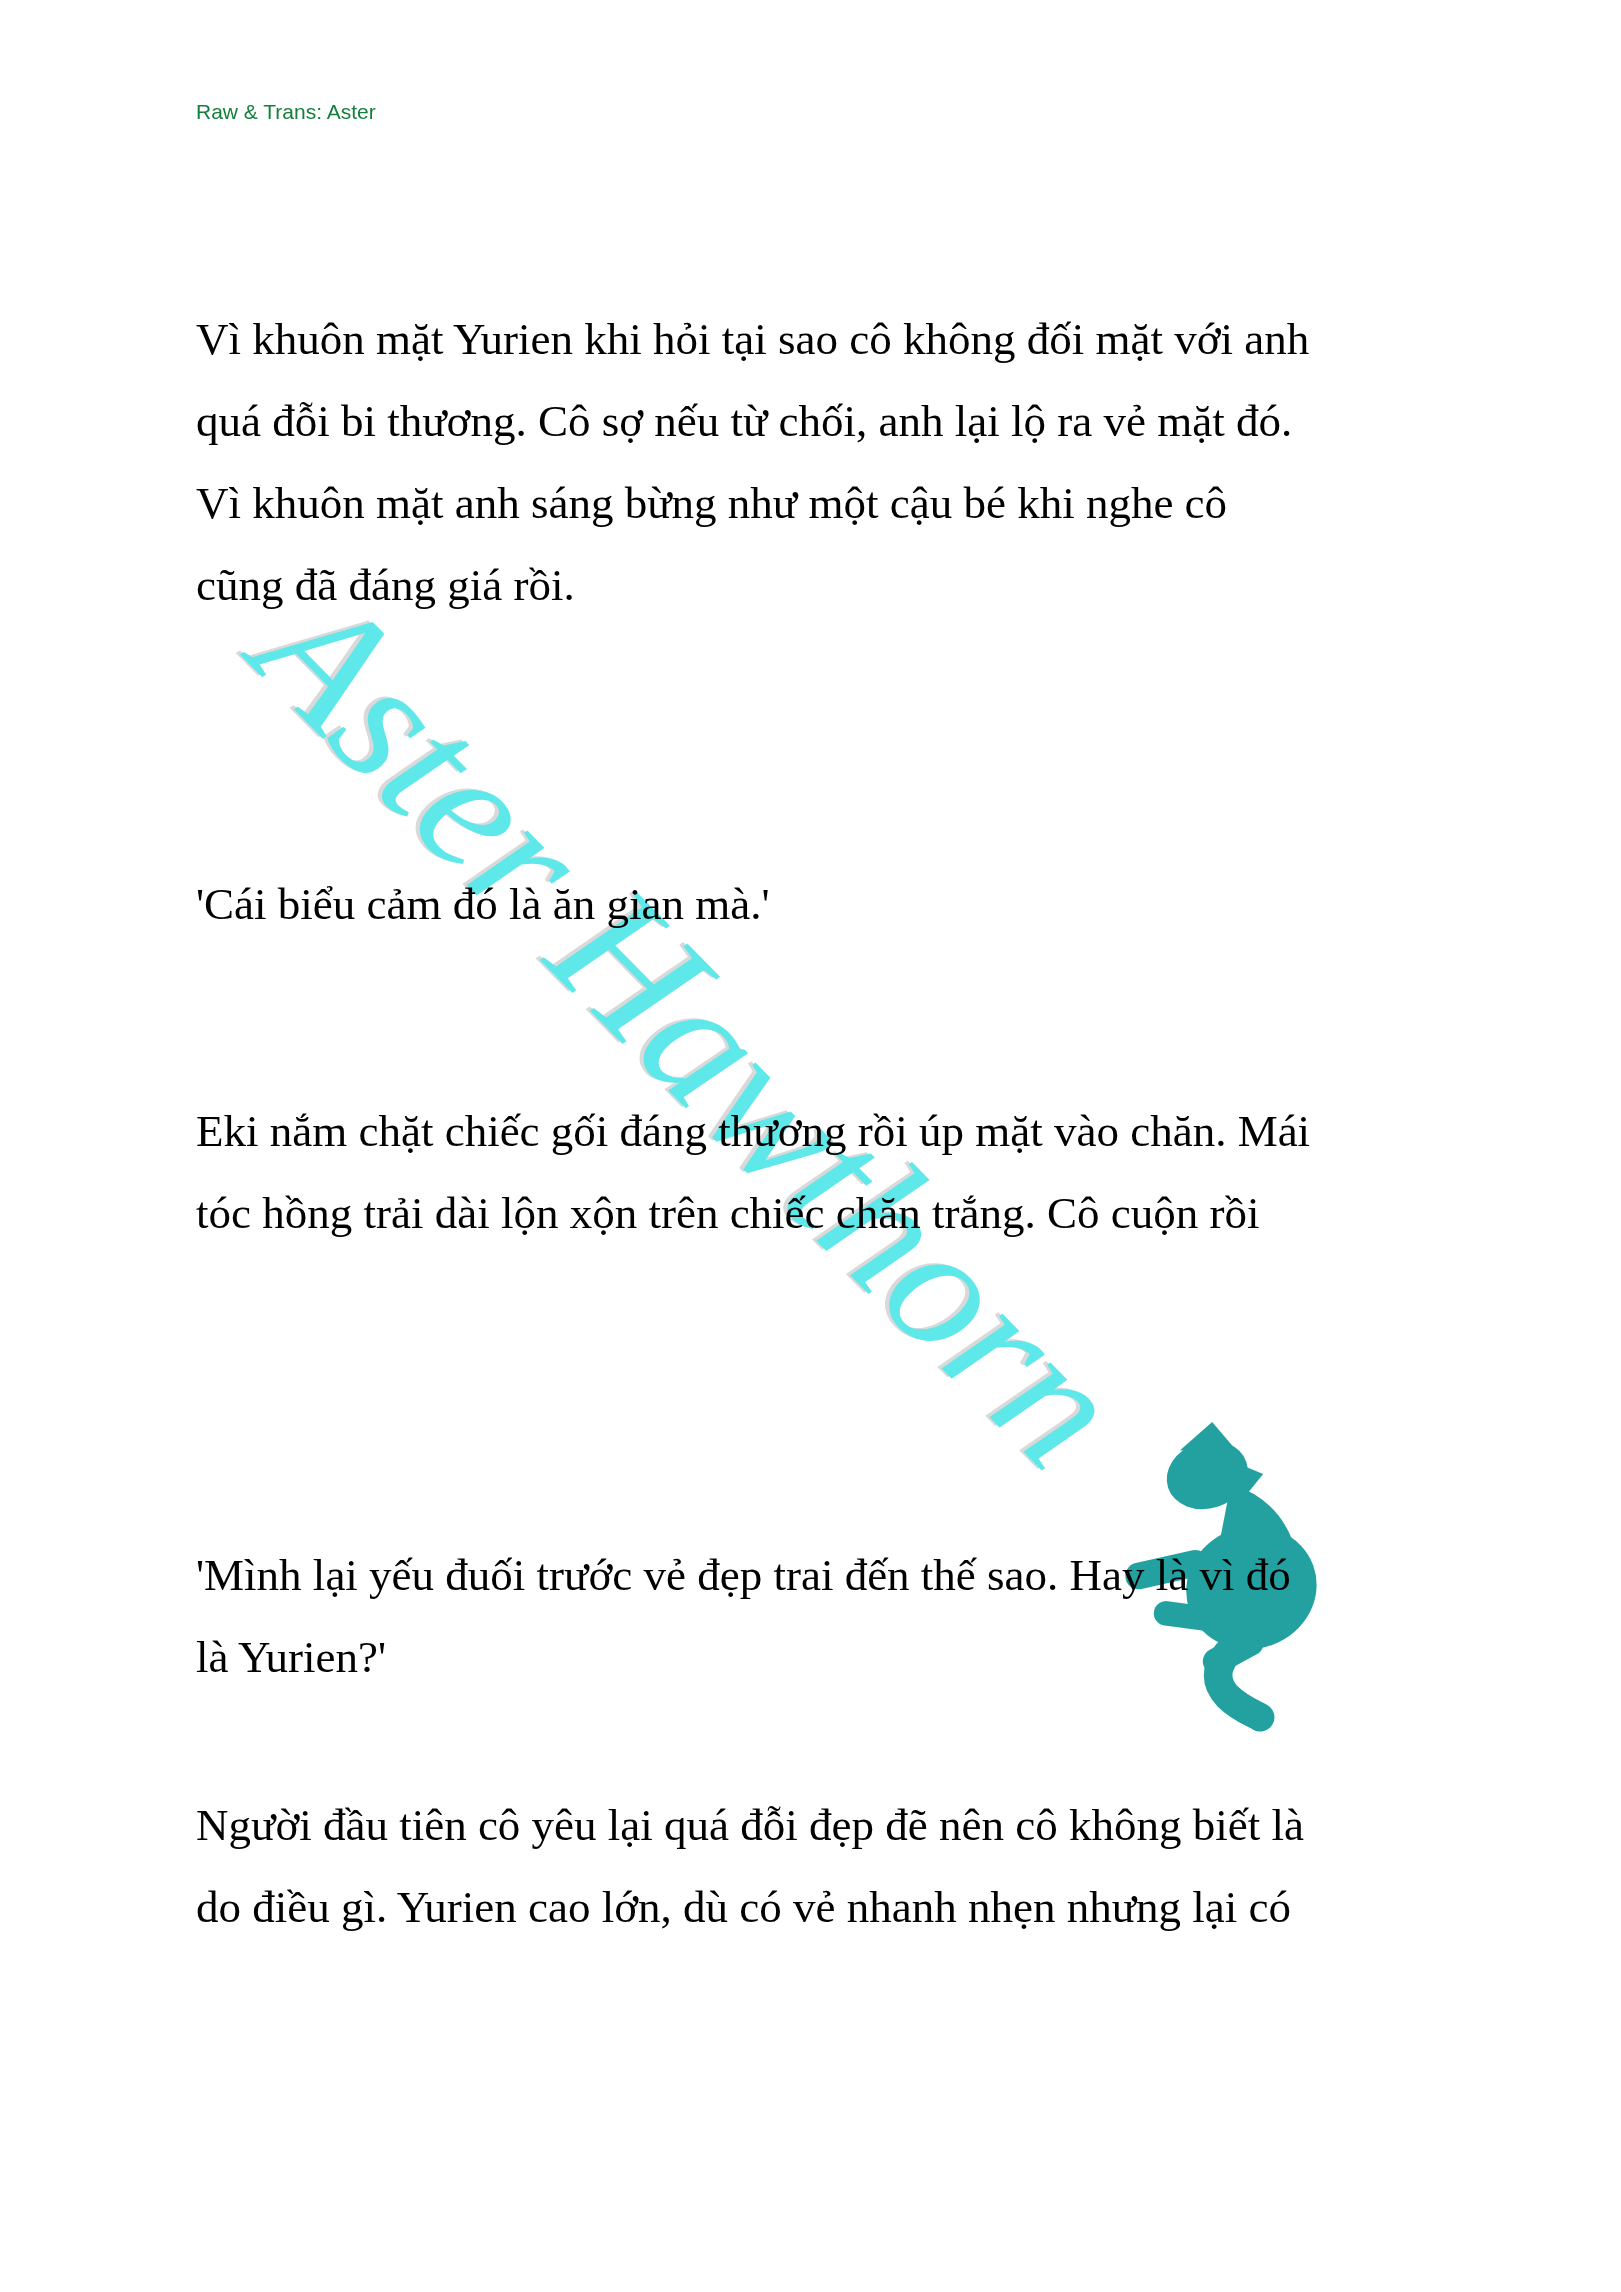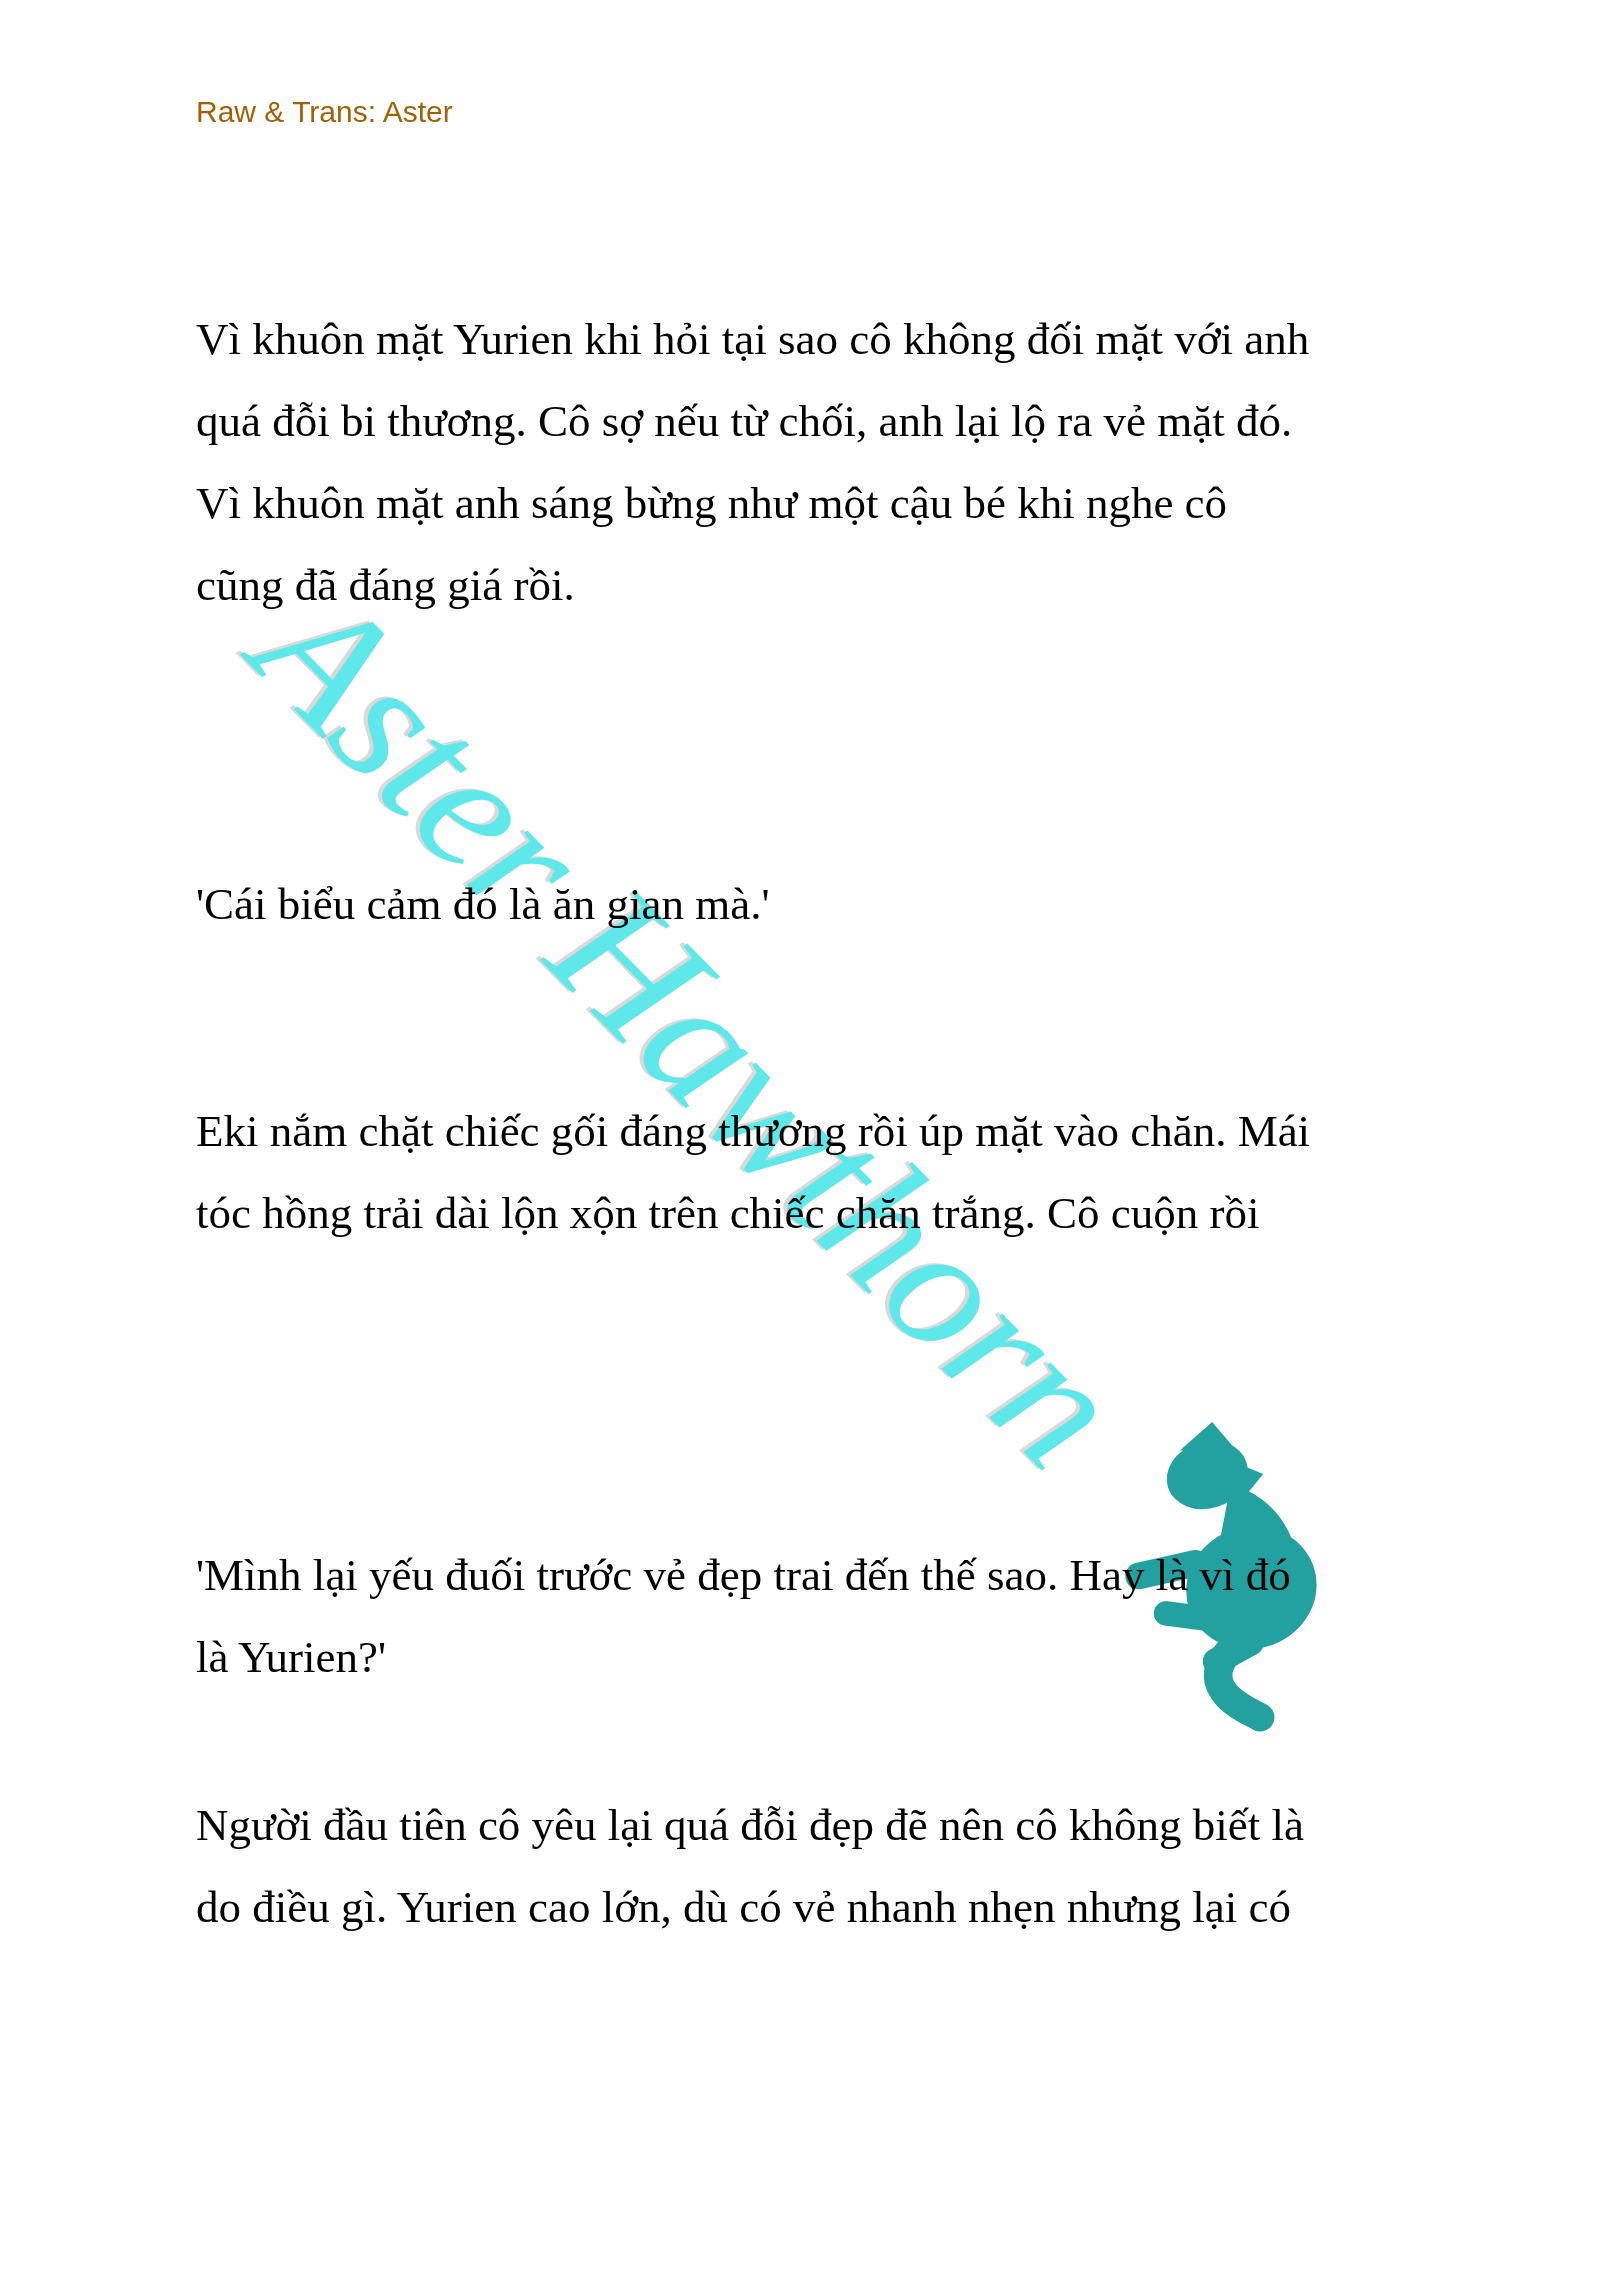--- a/index.html
+++ b/index.html
@@ -11,23 +11,23 @@
     background: #ffffff;
     overflow: hidden;
     font-family: "Liberation Serif", serif;
     color: #000000;
   }
   .header {
     position: absolute;
     left: 196px;
     top: 92px;
     font-family: "Liberation Sans", sans-serif;
-    font-size: 30px;
+    font-size: 21px;
     line-height: 39px;
-    color: #a16207;
+    color: #15803d;
     z-index: 5;
     white-space: nowrap;
   }
   .watermark {
     position: absolute;
     left: 353px;
     top: 557px;
     z-index: 1;
     font-family: "Liberation Serif", serif;
     font-style: italic;

